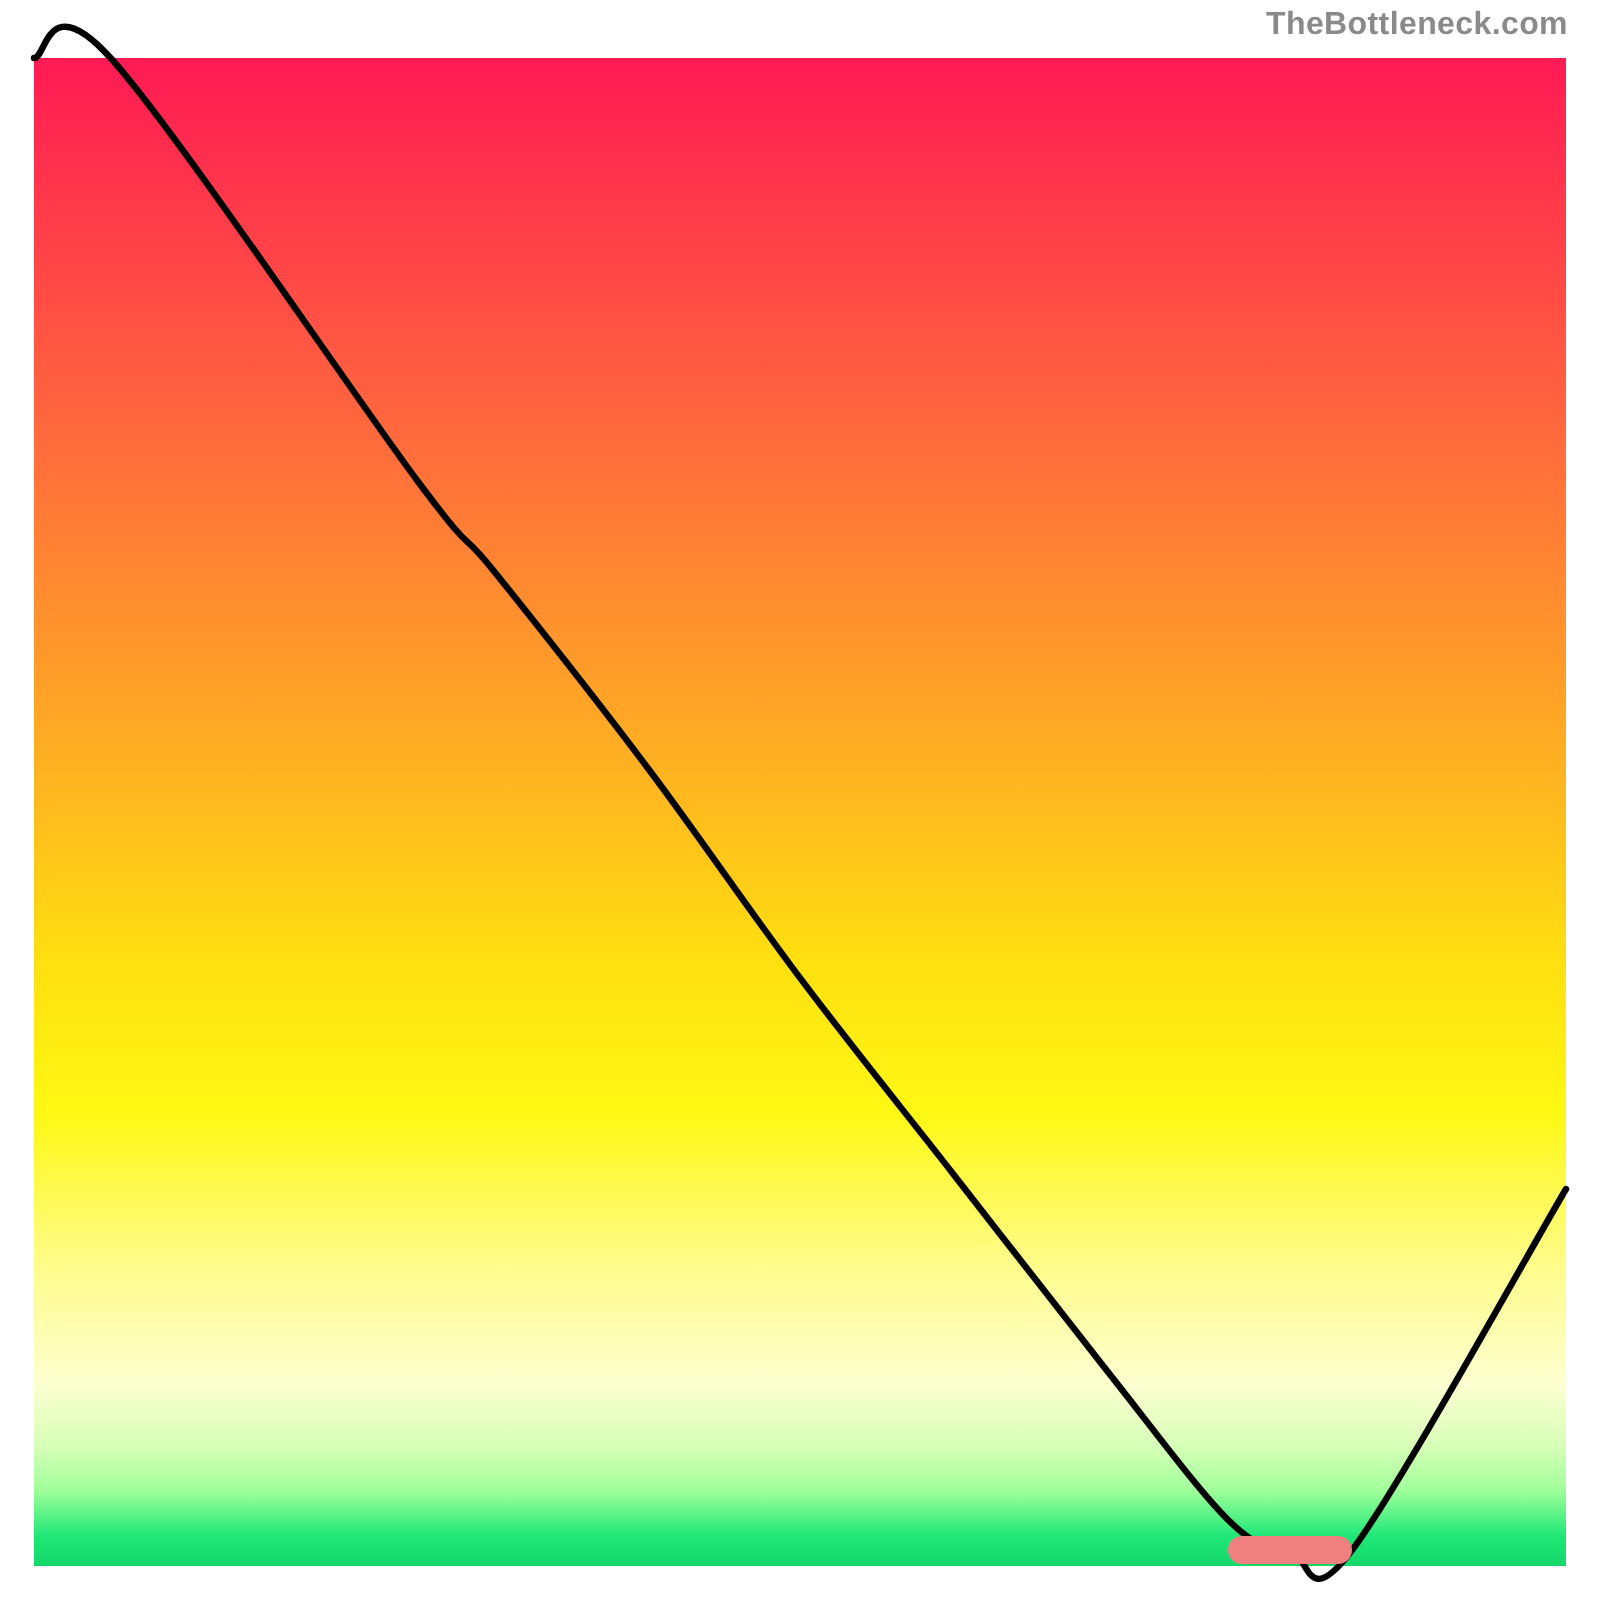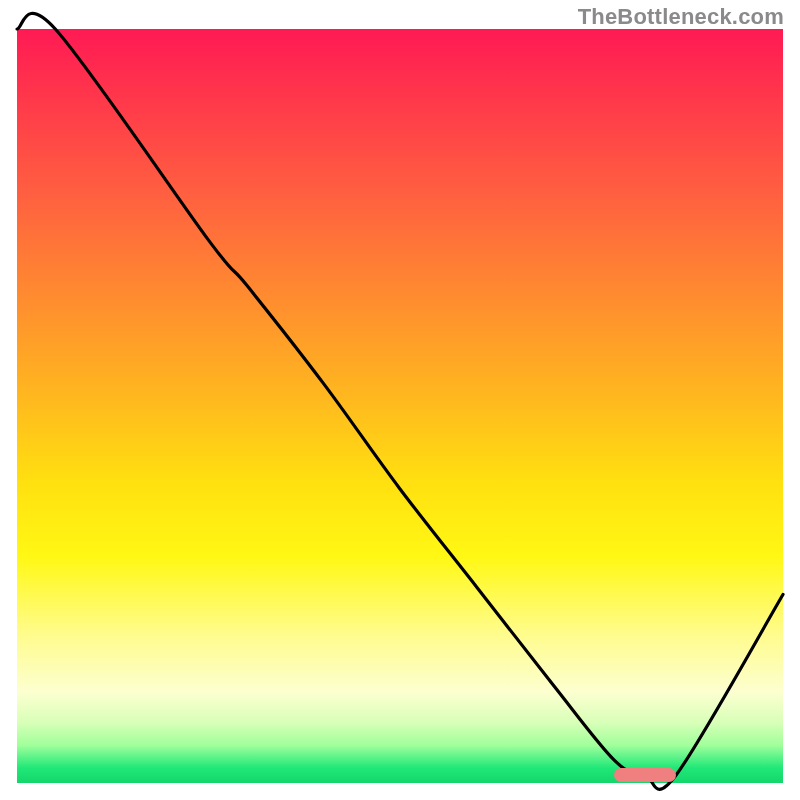--- a/index.html
+++ b/index.html
@@ -29,21 +29,21 @@
       #a0ff9a 95%,
       #20e878 98%,
       #14d66a 100%
     );
   }
   .watermark {
     position: absolute;
     top: 4px;
     right: 16px;
     font-family: Arial, Helvetica, sans-serif;
-    font-size: 22px;
+    font-size: 16px;
     font-weight: bold;
     color: #8a8a8a;
     letter-spacing: 0.2px;
   }
   .curve-svg {
     position: absolute;
     left: 17px;
     top: 29px;
     width: 766px;
     height: 754px;

